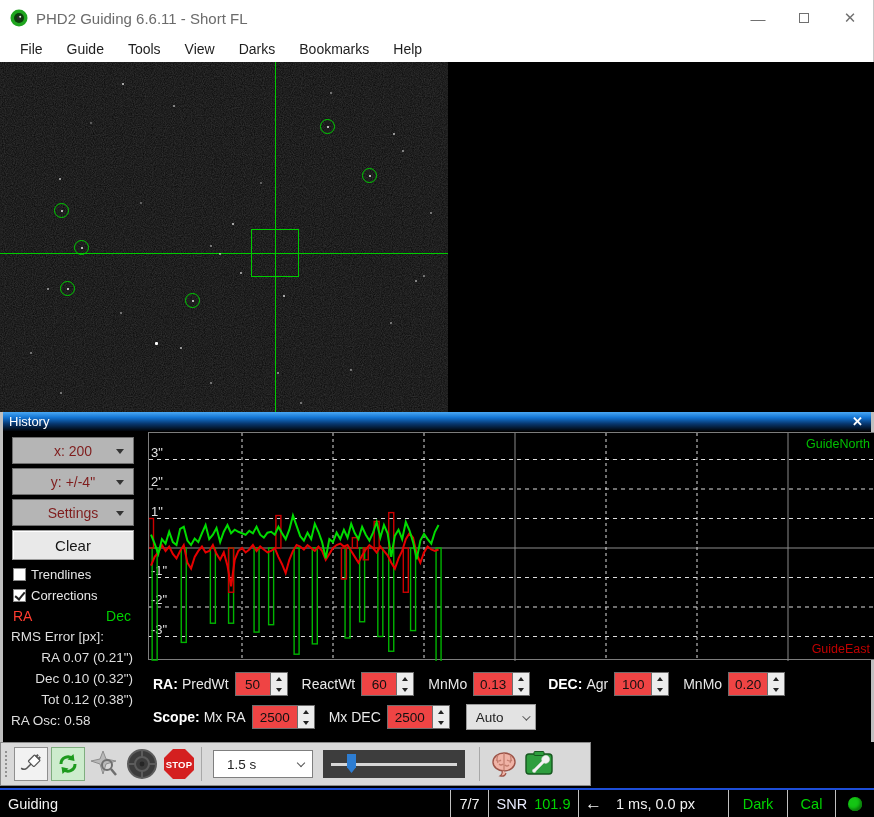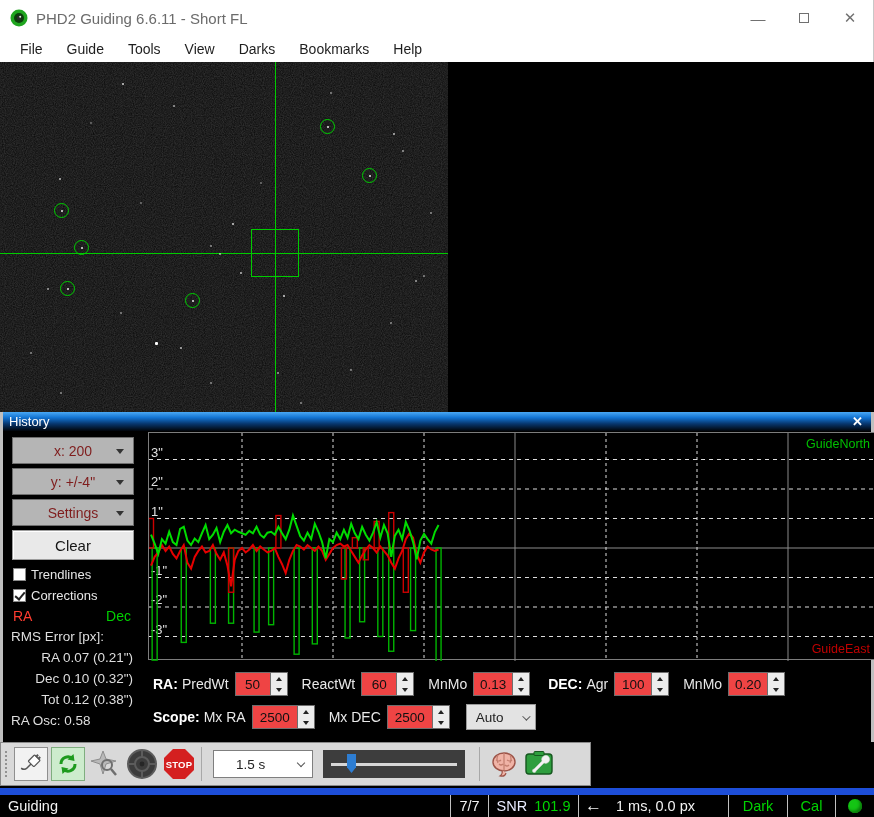--- a/index.html
+++ b/index.html
@@ -66,28 +66,28 @@
   
   #toolbar { left:0; top:742px; width:591px; height:44px; background:#d9d9d9; border:1px solid #8a8a8a; display:flex; align-items:center; }
   #gripper { width:8px; height:34px; margin-left:2px; display:flex; flex-direction:column; justify-content:center; gap:2px; }
   #gripper i { width:2px; height:2px; background:#7a7a7a; border-radius:50%; margin-left:2px; }
   .tb-btn { width:34px; height:34px; margin-left:3px; display:flex; align-items:center; justify-content:center; }
   .tb-raised { background:#f2f2f2; border:1px solid #8f8f8f; }
   .tb-green { background:#cdeccd; border:1px solid #7fae7f; }
   .tb-sep { width:1px; height:34px; background:#a8a8a8; margin:0 5px; }
   #stop-octagon { width:30px; height:30px; background:#d42020; clip-path:polygon(30% 0,70% 0,100% 30%,100% 70%,70% 100%,30% 100%,0 70%,0 30%); display:flex; align-items:center; justify-content:center; border-radius:2px; }
   #stop-text { color:#fff; font-size:9.5px; font-weight:bold; letter-spacing:0.2px; }
-  #exposure-select { width:100px; height:28px; background:#fff; border:1px solid #7f7f7f; margin-left:6px; display:flex; align-items:center; padding-left:22px; font-size:13.5px; color:#222; position:relative; }
+  #exposure-select { width:100px; height:28px; background:#fff; border:1px solid #7f7f7f; margin-left:6px; display:flex; align-items:center; padding-left:13px; font-size:13.5px; color:#222; position:relative; }
   #exposure-select .chev { position:absolute; right:8px; top:9px; width:6px; height:6px; border-right:1.5px solid #555; border-bottom:1.5px solid #555; transform:rotate(45deg); }
   #slider-band { width:142px; height:28px; background:#3d3d3d; margin-left:10px; position:relative; }
   #slider-track { position:absolute; left:8px; right:8px; top:13px; height:3px; background:#d6d6d6; }
   #slider-thumb { position:absolute; left:24px; top:4px; width:9px; height:19px; background:#2d7dd2; clip-path:polygon(0 0,100% 0,100% 70%,50% 100%,0 70%); }
 
   
-  #statusbar { left:0; top:788px; width:874px; height:29px; background:#000; border-top:7px solid #1d4ed8; display:flex; align-items:stretch; color:#f2f2f2; font-size:14.5px; }
+  #statusbar { left:0; top:788px; width:874px; height:29px; background:#000; border-top:2px solid #1d4ed8; display:flex; align-items:stretch; color:#f2f2f2; font-size:14.5px; }
   .sb-seg { display:flex; align-items:center; justify-content:center; border-left:1px solid #c0c0c0; }
   #sb-state { flex:1; border-left:none; justify-content:flex-start; padding-left:8px; }
   .green-txt { color:#00d400; }
   #snr-label { color:#e9ecff; margin-right:7px; }
   #sb-dot { width:14px; height:14px; border-radius:50%; background:#14c514; box-shadow:inset -2px -2px 3px #0a7a0a; }
 </style>
 </head>
 <body>
 
 <div class="abs" id="titlebar">

